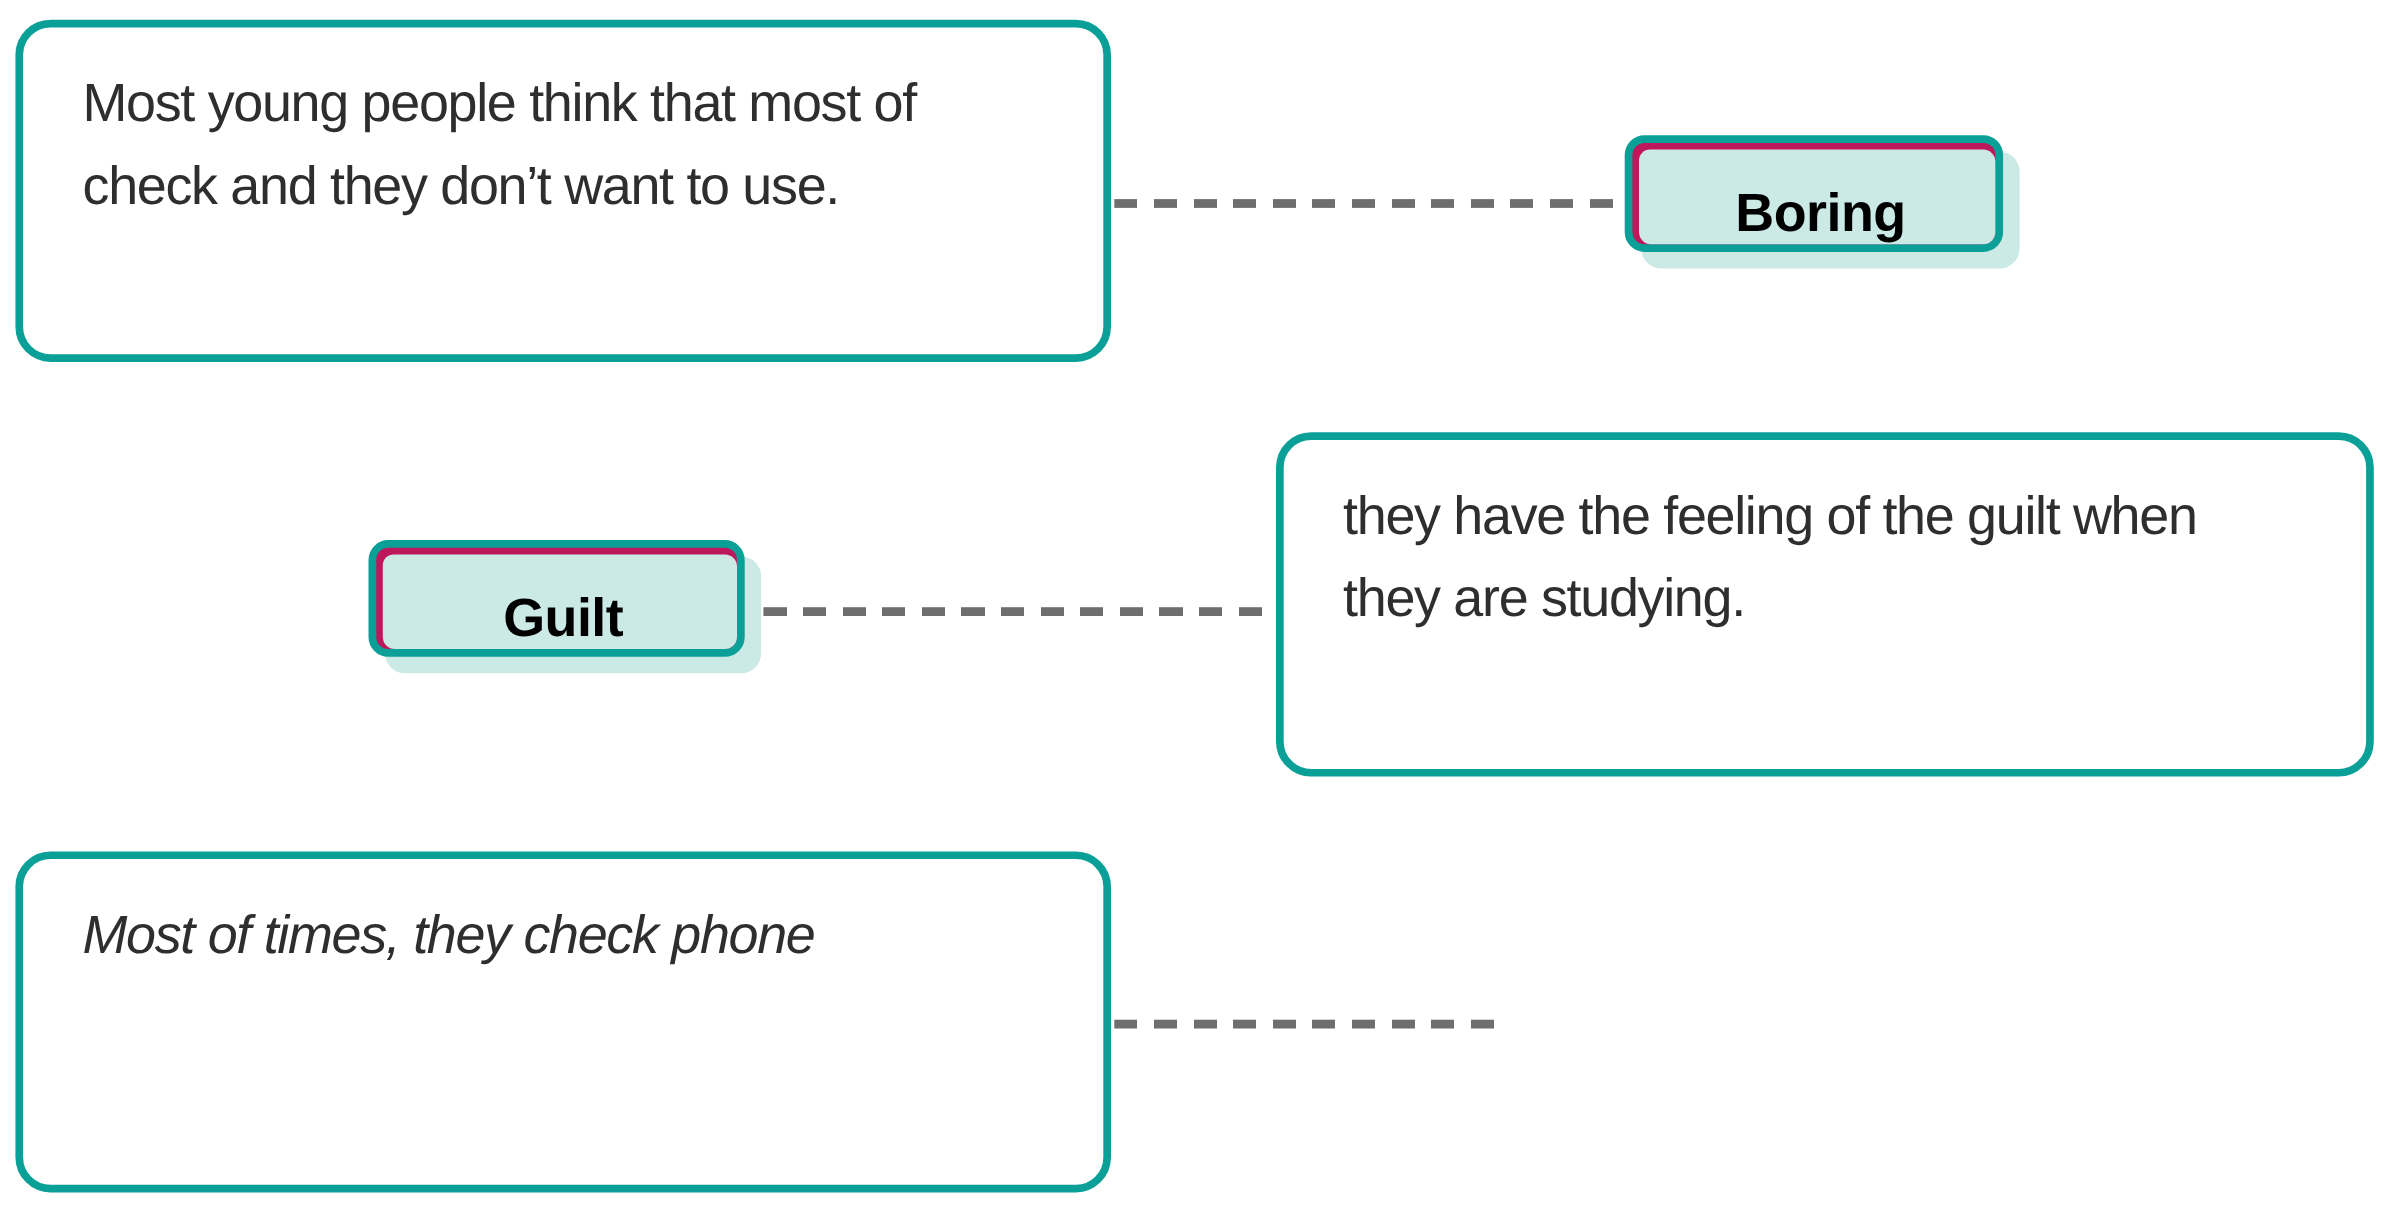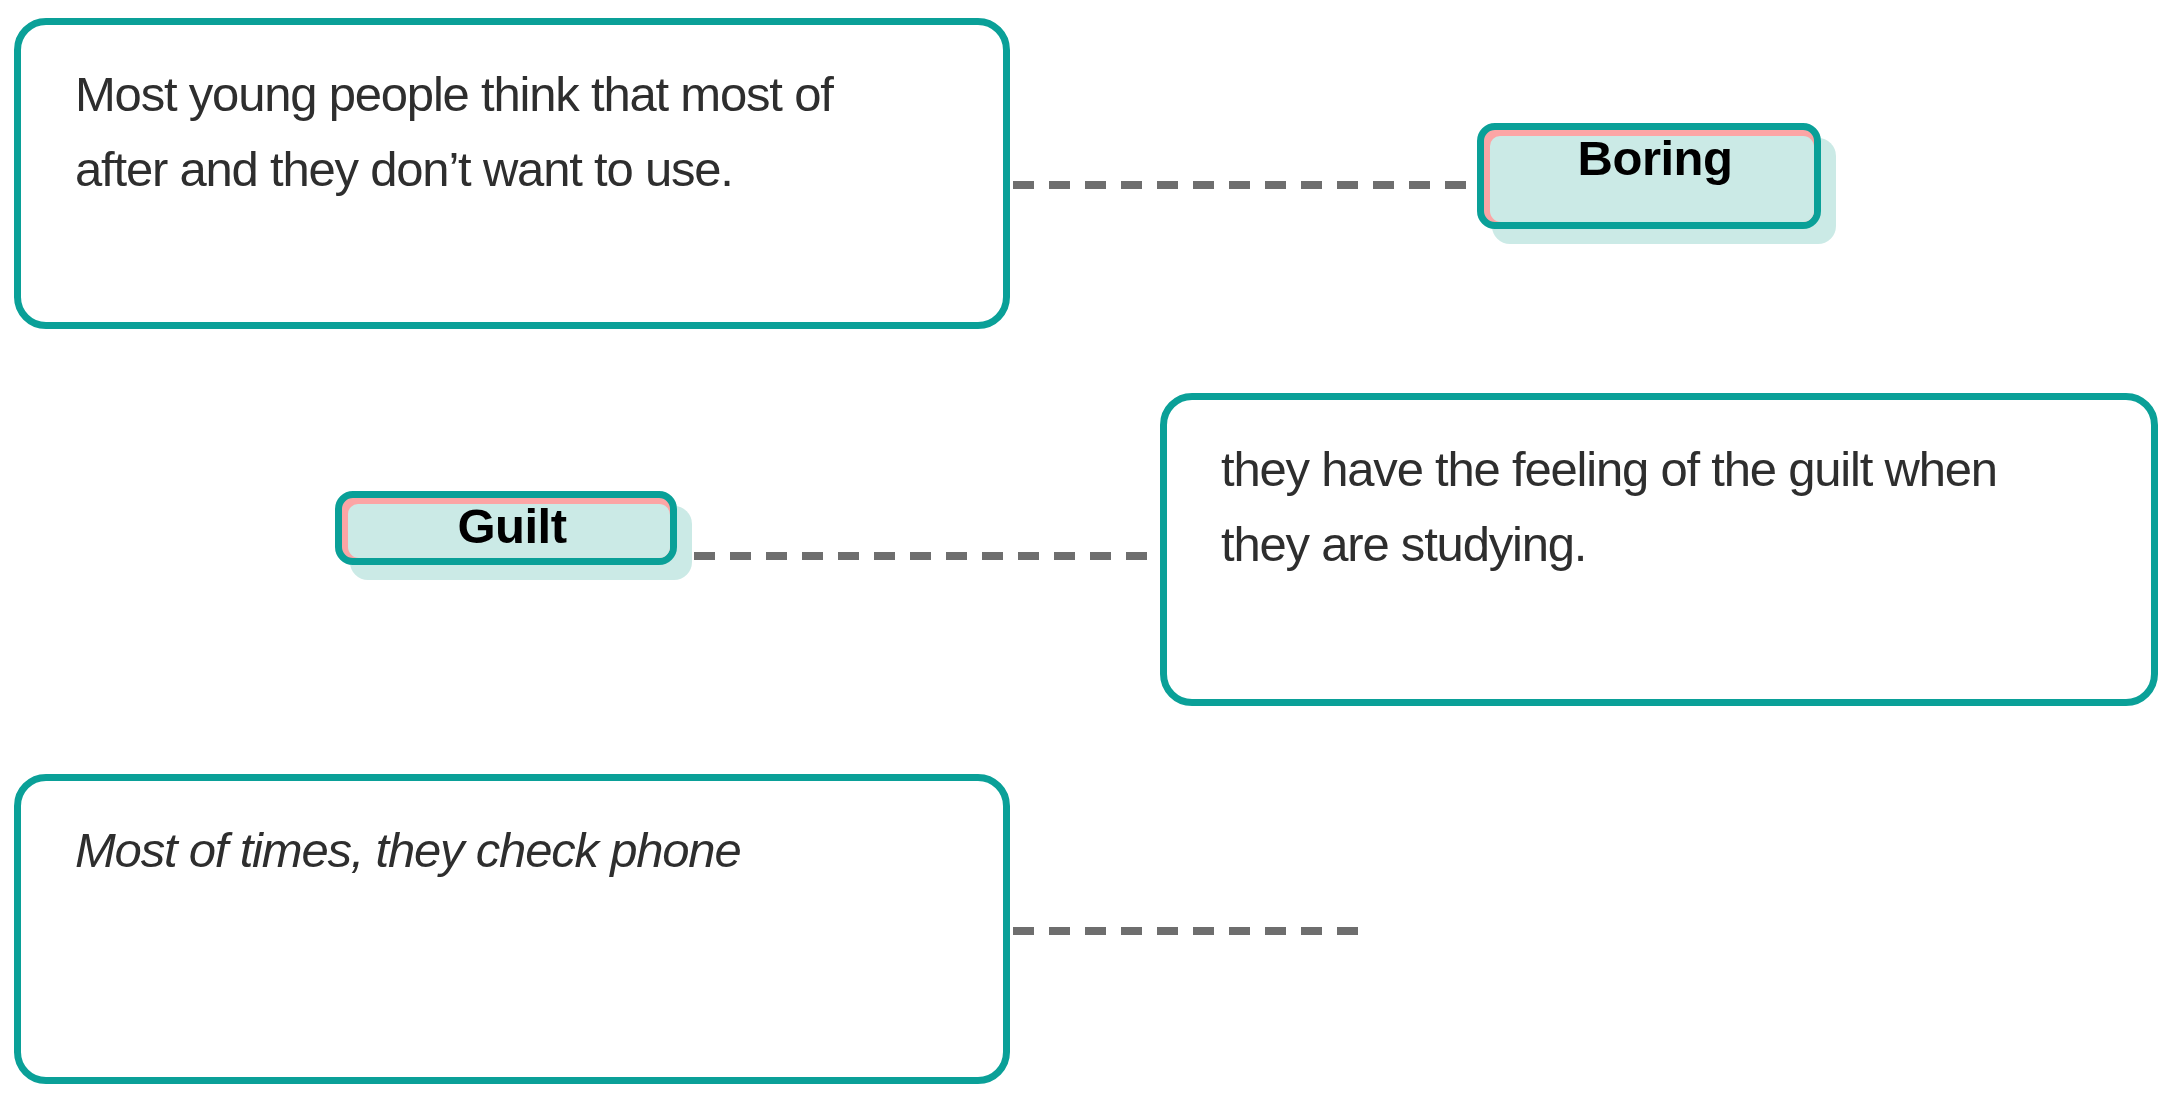--- a/index.html
+++ b/index.html
@@ -28,67 +28,67 @@
   .note-line { white-space: nowrap; }
 
   #card-boring        { left: 14px;   top: 18px;  width: 996px; height: 311px; }
   #card-guilt         { left: 1160px; top: 393px; width: 998px; height: 313px; }
   #card-unconsciously { left: 14px;   top: 774px; width: 996px; height: 310px; font-style: italic; }
 
   
   .tag {
     position: absolute;
     box-sizing: border-box;
-    background: #fca5a5;
+    background: #be185d;
     border: 7px solid #0aa098;
     border-radius: 18px;
     box-shadow: 15px 15px 0 0 #cbeae6;
     display: flex;
-    align-items: flex-start;
+    align-items: flex-end;
     justify-content: center;
     padding-left: 12px;
   }
   .tag::before {
     content: "";
     position: absolute;
     top: 6px; left: 6px; right: 0; bottom: 0;
     background: #cbeae6;
     border-radius: 10px 11px 11px 11px;
   }
   .tag-label {
     position: relative;
     font-size: 49px;
     font-weight: bold;
     color: #000000;
     letter-spacing: -0.5px;
     white-space: nowrap;
   }
 
   #tag-boring        { left: 1477px; top: 123px; width: 344px; height: 106px; }
-  #tag-guilt         { left: 335px;  top: 491px; width: 342px; height: 74px; }
+  #tag-guilt         { left: 335px;  top: 491px; width: 342px; height: 106px; }
   #tag-unconsciously { left: 1390px; top: 883px; width: 532px; height: 107px; }
 
   
   .connector {
     position: absolute;
     height: 8px;
     background: repeating-linear-gradient(to right, #6e6e6e 0 21px, transparent 21px 36px);
   }
   #conn-boring        { left: 1013px; top: 181px; width: 458px; }
   #conn-guilt         { left: 694px;  top: 552px; width: 460px; }
   #conn-unconsciously { left: 1013px; top: 927px; width: 356px; }
 </style>
 </head>
 <body>
 
 <div class="stage">
 
   <div class="note" id="card-boring">
     <div class="note-line">Most young people think that most of</div>
-    <div class="note-line">after and they don’t want to use.</div>
+    <div class="note-line">check and they don’t want to use.</div>
   </div>
   <div class="connector" id="conn-boring"></div>
   <div class="tag" id="tag-boring">
     <span class="tag-label">Boring</span>
   </div>
 
   <div class="tag" id="tag-guilt">
     <span class="tag-label">Guilt</span>
   </div>
   <div class="connector" id="conn-guilt"></div>

